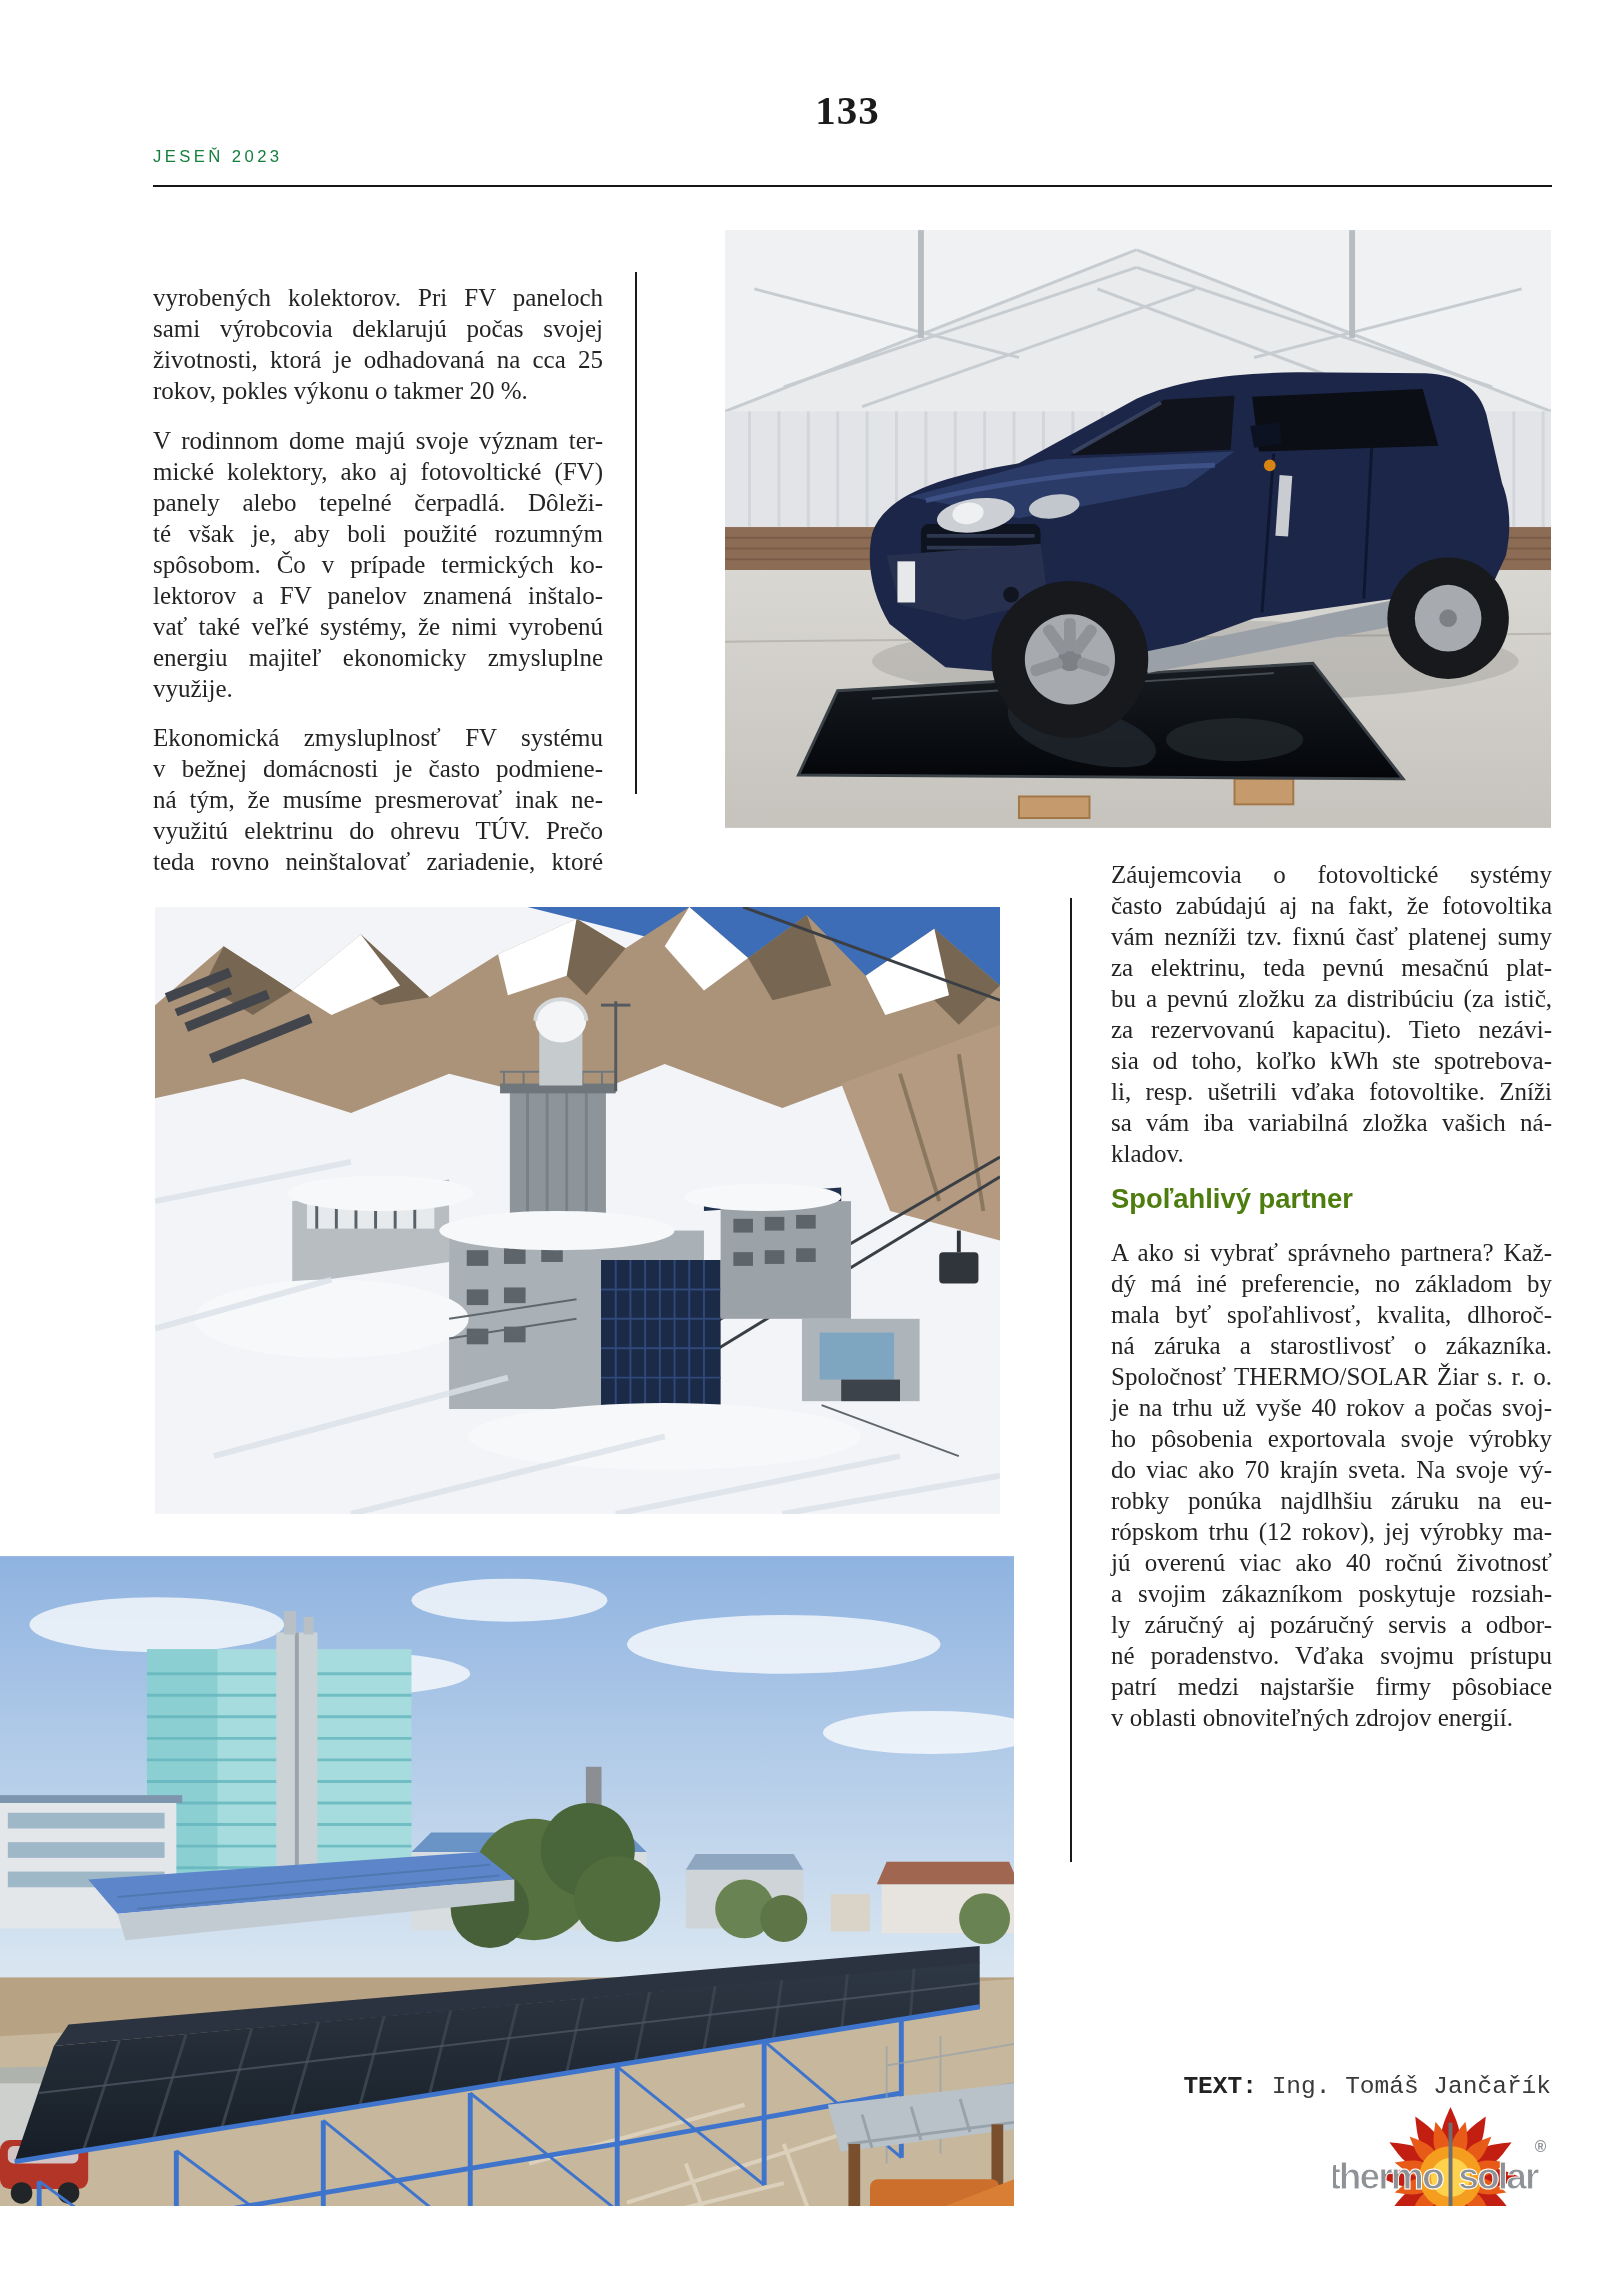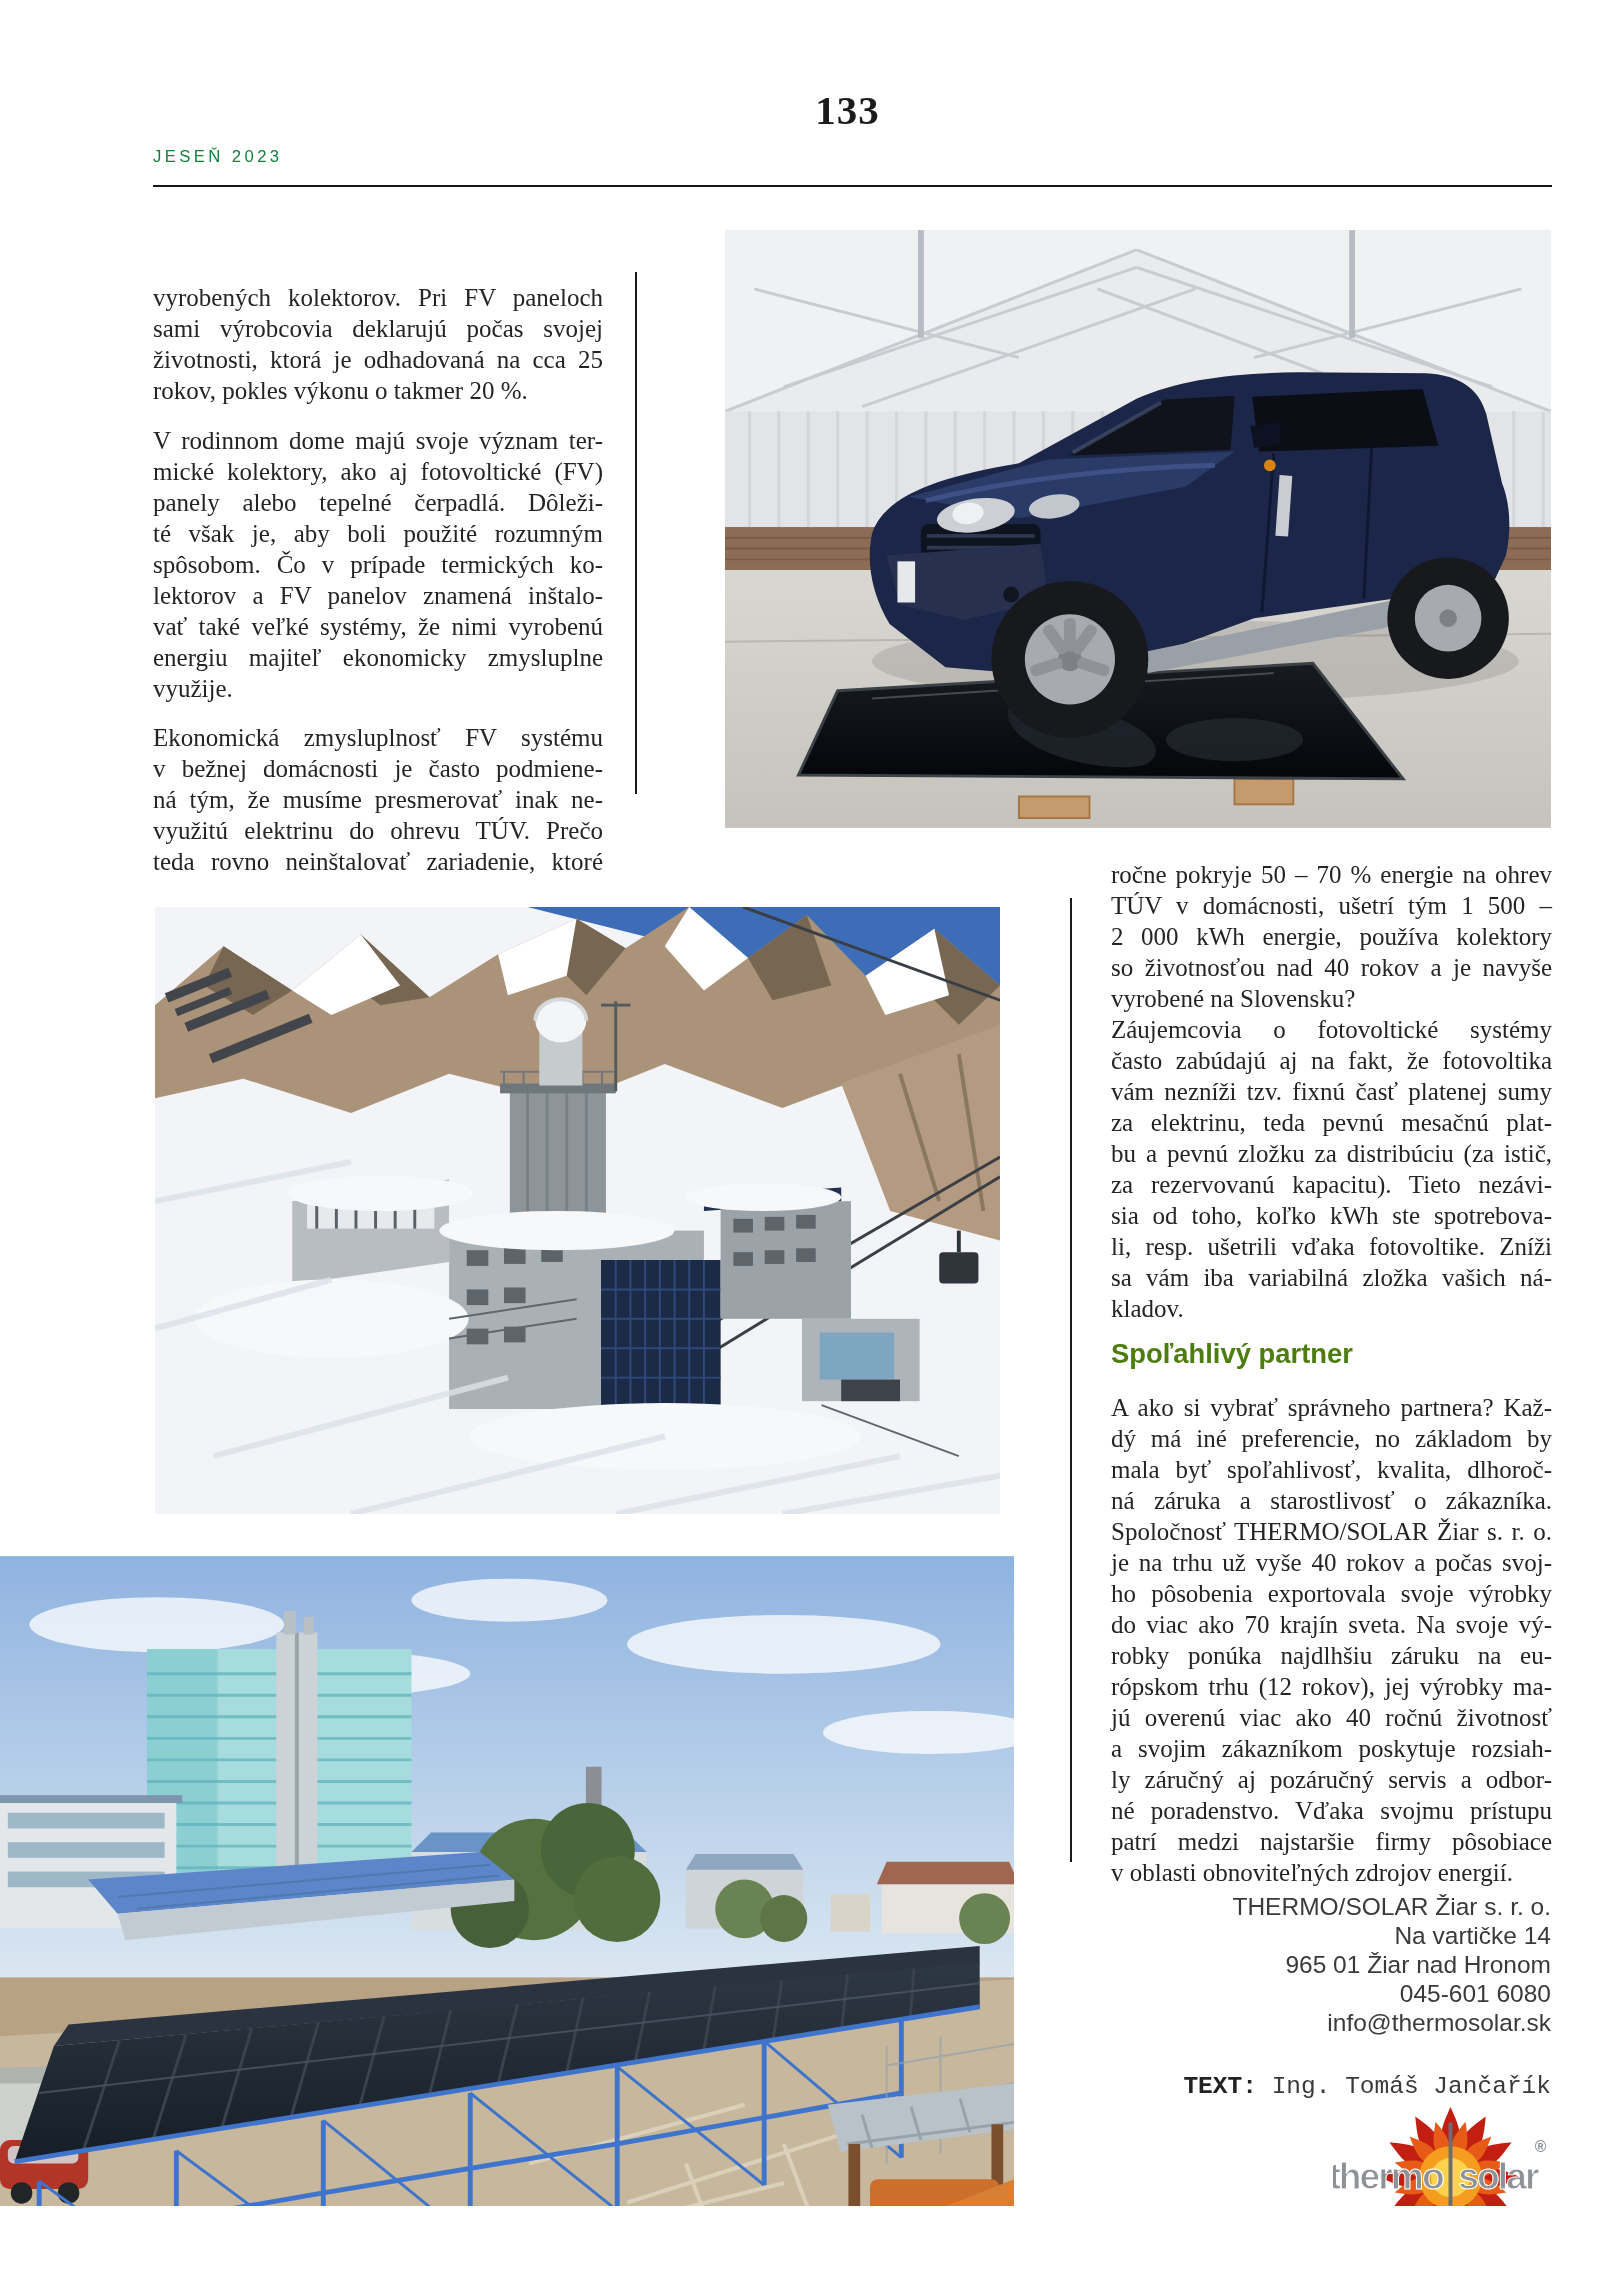--- a/index.html
+++ b/index.html
@@ -527,27 +527,20 @@
         <polygon points="856,706 1035,636 1035,682 880,744" fill="#d97f35"></polygon>
         <circle cx="910" cy="716" r="14" fill="#4a3category"></circle>
         <circle cx="910" cy="716" r="14" fill="#4a3a2c"></circle>
           <circle cx="990" cy="700" r="14" fill="#4a3a2c"></circle>
         <circle cx="620" cy="690" r="7" fill="#e8d24a"></circle>
       </g>
     </svg>
   </figure>
 
   <div class="col col-right">
-    <div class="para tight">
-        <div class="ln">ročne pokryje 50 – 70 % energie na ohrev</div>
-        <div class="ln">TÚV v domácnosti, ušetrí tým 1 500 –</div>
-        <div class="ln">2 000 kWh energie, používa kolektory</div>
-        <div class="ln">so životnosťou nad 40 rokov a je navyše</div>
-        <div class="ln ln-last">vyrobené na Slovensku?</div>
-      </div>
     <div class="para tight">
         <div class="ln">Záujemcovia o fotovoltické systémy</div>
         <div class="ln">často zabúdajú aj na fakt, že fotovoltika</div>
         <div class="ln">vám nezníži tzv. fixnú časť platenej sumy</div>
         <div class="ln">za elektrinu, teda pevnú mesačnú plat-</div>
         <div class="ln">bu a pevnú zložku za distribúciu (za istič,</div>
         <div class="ln">za rezervovanú kapacitu). Tieto nezávi-</div>
         <div class="ln">sia od toho, koľko kWh ste spotrebova-</div>
         <div class="ln">li, resp. ušetrili vďaka fotovoltike. Zníži</div>
         <div class="ln">sa vám iba variabilná zložka vašich ná-</div>
@@ -567,27 +560,20 @@
         <div class="ln">rópskom trhu (12 rokov), jej výrobky ma-</div>
         <div class="ln">jú overenú viac ako 40 ročnú životnosť</div>
         <div class="ln">a svojim zákazníkom poskytuje rozsiah-</div>
         <div class="ln">ly záručný aj pozáručný servis a odbor-</div>
         <div class="ln">né poradenstvo. Vďaka svojmu prístupu</div>
         <div class="ln">patrí medzi najstaršie firmy pôsobiace</div>
         <div class="ln ln-last">v oblasti obnoviteľných zdrojov energií.</div>
       </div>
   </div>
 
-  <div class="contact">
-    <div>THERMO/SOLAR Žiar s. r. o.</div>
-    <div>Na vartičke 14</div>
-    <div>965 01 Žiar nad Hronom</div>
-    <div>045-601 6080</div>
-    <div>info@thermosolar.sk</div>
-  </div>
 
   <div class="byline">
     <span class="lbl">TEXT:</span><span> Ing. Tomáš Jančařík</span>
   </div>
 
   <div class="logo">
     <svg width="235" height="157" viewBox="-120 -80 240 160" xmlns="http://www.w3.org/2000/svg">
       <defs>
         <path id="petal" d="M0,-72 C9,-52 13,-42 6,-26 L-6,-26 C-13,-42 -9,-52 0,-72 Z"></path>
       </defs>

